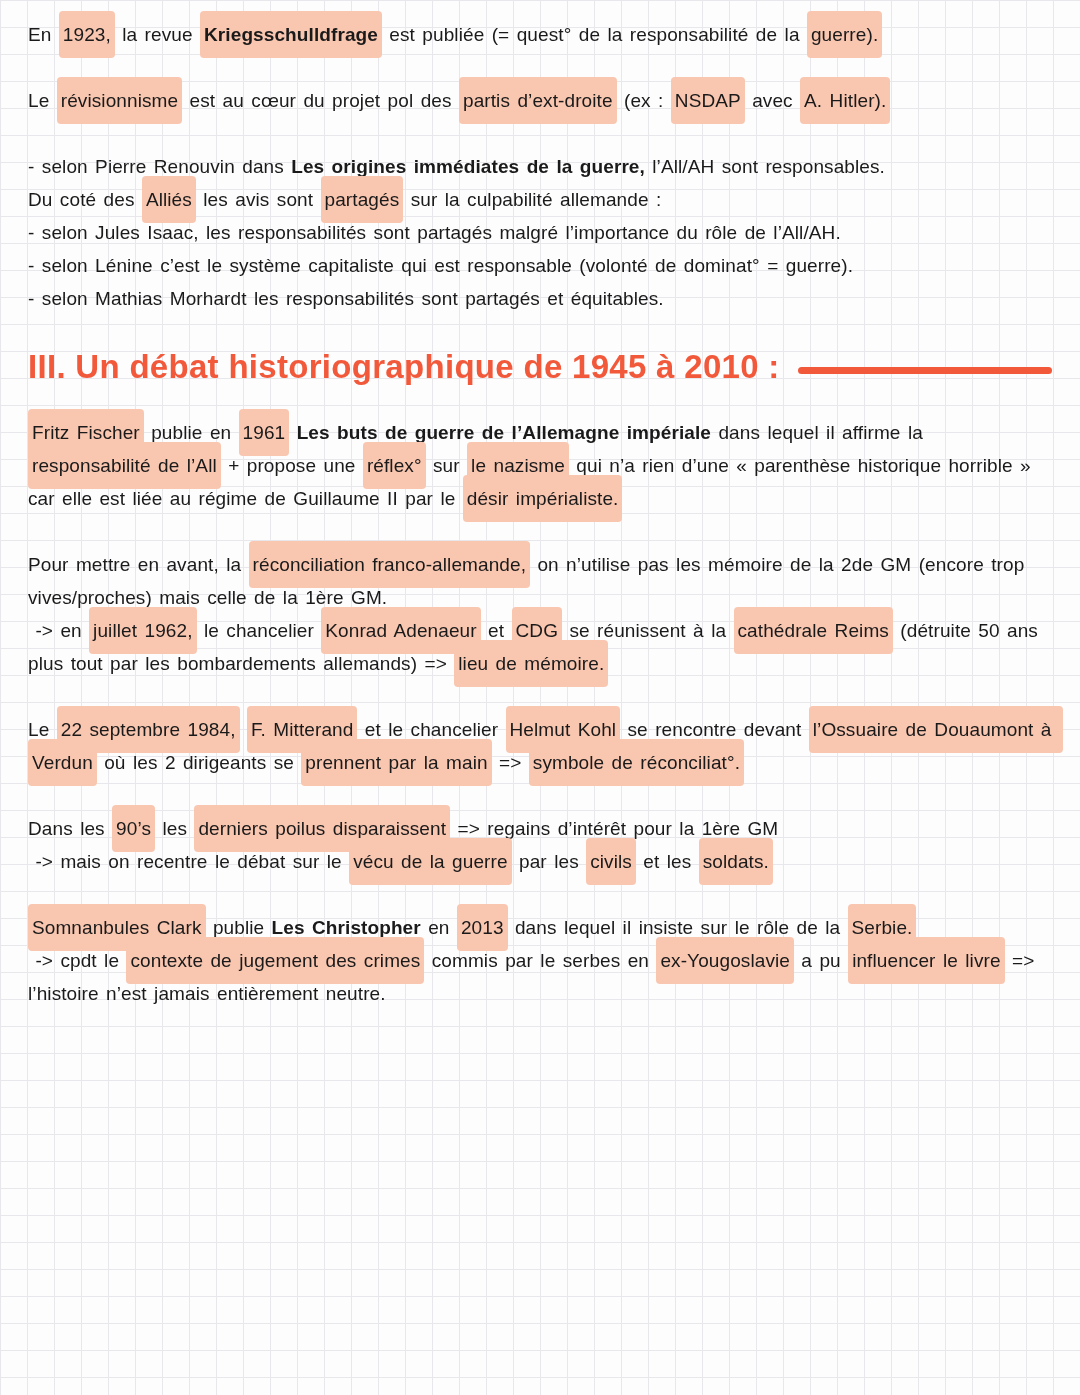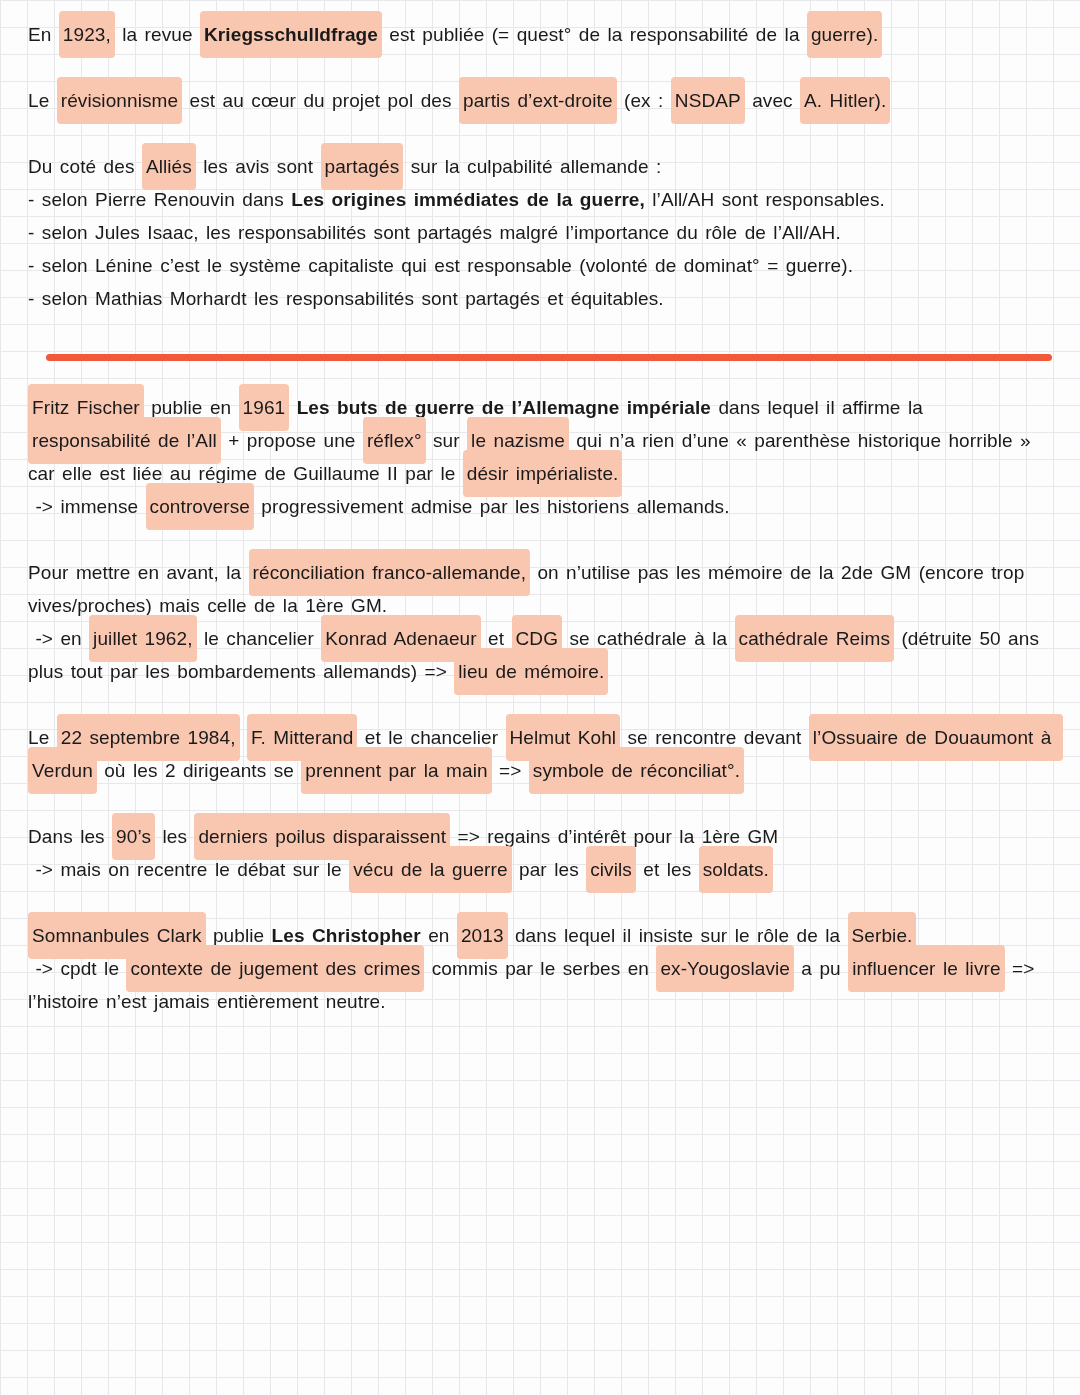--- a/index.html
+++ b/index.html
@@ -59,40 +59,40 @@
 
 <main>
   <section id="sec-top">
       <div class="para">
         <div class="flow"><span>En </span><span class="hl">1923,</span><span> la revue </span><span class="hl ul">Kriegsschulldfrage</span><span> est publiée (= quest° de la responsabilité de la </span><span class="hl">guerre).</span></div>
       </div>
       <div class="para">
         <div class="flow"><span>Le </span><span class="hl">révisionnisme</span><span> est au cœur du projet pol des </span><span class="hl">partis d’ext-droite</span><span> (ex : </span><span class="hl">NSDAP</span><span> avec </span><span class="hl">A. Hitler).</span></div>
       </div>
       <div class="para">
+        <div class="flow"><span>- selon Pierre Renouvin dans </span><span class="ul">Les origines immédiates de la guerre,</span><span> l’All/AH sont responsables.</span></div>
         <div class="flow"><span>Du coté des </span><span class="hl">Alliés</span><span> les avis sont </span><span class="hl">partagés</span><span> sur la culpabilité allemande :</span></div>
-        <div class="flow"><span>- selon Pierre Renouvin dans </span><span class="ul">Les origines immédiates de la guerre,</span><span> l’All/AH sont responsables.</span></div>
         <div class="flow"><span>- selon Jules Isaac, les responsabilités sont partagés malgré l’importance du rôle de l’All/AH.</span></div>
         <div class="flow"><span>- selon Lénine c’est le système capitaliste qui est responsable (volonté de dominat° = guerre).</span></div>
         <div class="flow"><span>- selon Mathias Morhardt les responsabilités sont partagés et équitables.</span></div>
       </div>
     </section>
 
   <h2 class="section-heading">
+    <span>III. Un débat historiographique de 1945 à 2010 :</span>
     <span class="heading-rule"></span>
   </h2>
 
   <section id="sec-bottom">
       <div class="para">
         <div class="flow"><span class="hl">Fritz Fischer</span><span> publie en </span><span class="hl">1961</span><span> </span><span class="ul">Les buts de guerre de l’Allemagne impériale</span><span> dans lequel il affirme la </span><span class="hl">responsabilité de l’All</span><span> + propose une </span><span class="hl">réflex°</span><span> sur </span><span class="hl">le nazisme</span><span> qui n’a rien d’une « parenthèse historique horrible » car elle est liée au régime de Guillaume II par le </span><span class="hl">désir impérialiste.</span></div>
-        <div class="flow"><span> -&gt; immense </span><span class="hl">controverse</span><span> progressivement admise par les historiens allemands.</span></div>
       </div>
       <div class="para">
         <div class="flow"><span>Pour mettre en avant, la </span><span class="hl">réconciliation franco-allemande,</span><span> on n’utilise pas les mémoire de la 2de GM (encore trop vives/proches) mais celle de la 1ère GM.</span></div>
-        <div class="flow"><span> -&gt; en </span><span class="hl">juillet 1962,</span><span> le chancelier </span><span class="hl">Konrad Adenaeur</span><span> et </span><span class="hl">CDG</span><span> se cathédrale à la </span><span class="hl">cathédrale Reims</span><span> (détruite 50 ans plus tout par les bombardements allemands) =&gt; </span><span class="hl">lieu de mémoire.</span></div>
+        <div class="flow"><span> -&gt; en </span><span class="hl">juillet 1962,</span><span> le chancelier </span><span class="hl">Konrad Adenaeur</span><span> et </span><span class="hl">CDG</span><span> se réunissent à la </span><span class="hl">cathédrale Reims</span><span> (détruite 50 ans plus tout par les bombardements allemands) =&gt; </span><span class="hl">lieu de mémoire.</span></div>
       </div>
       <div class="para">
         <div class="flow"><span>Le </span><span class="hl">22 septembre 1984,</span><span> </span><span class="hl">F. Mitterand</span><span> et le chancelier </span><span class="hl">Helmut Kohl</span><span> se rencontre devant </span><span class="hl">l’Ossuaire de Douaumont à Verdun</span><span> où les 2 dirigeants se </span><span class="hl">prennent par la main</span><span> =&gt; </span><span class="hl">symbole de réconciliat°.</span></div>
       </div>
       <div class="para">
         <div class="flow"><span>Dans les </span><span class="hl">90’s</span><span> les </span><span class="hl">derniers poilus disparaissent</span><span> =&gt; regains d’intérêt pour la 1ère GM</span></div>
         <div class="flow"><span> -&gt; mais on recentre le débat sur le </span><span class="hl">vécu de la guerre</span><span> par les </span><span class="hl">civils</span><span> et les </span><span class="hl">soldats.</span></div>
       </div>
       <div class="para">
         <div class="flow"><span class="hl">Somnanbules Clark</span><span> publie </span><span class="ul">Les Christopher</span><span> en </span><span class="hl">2013</span><span> dans lequel il insiste sur le rôle de la </span><span class="hl">Serbie.</span></div>

